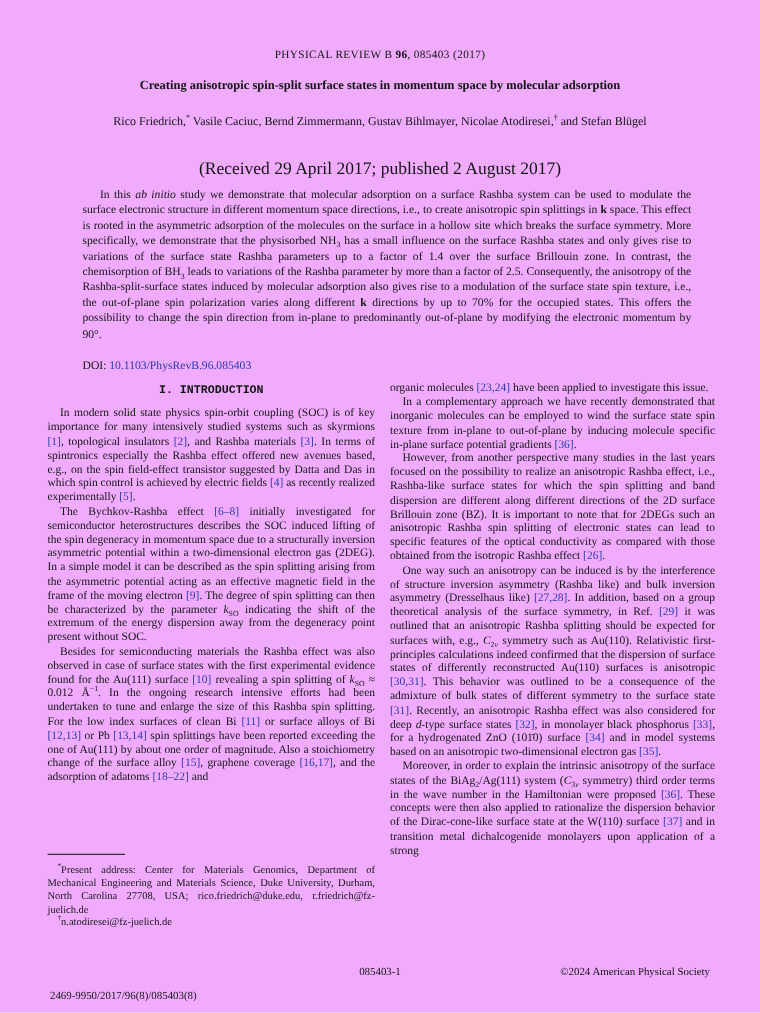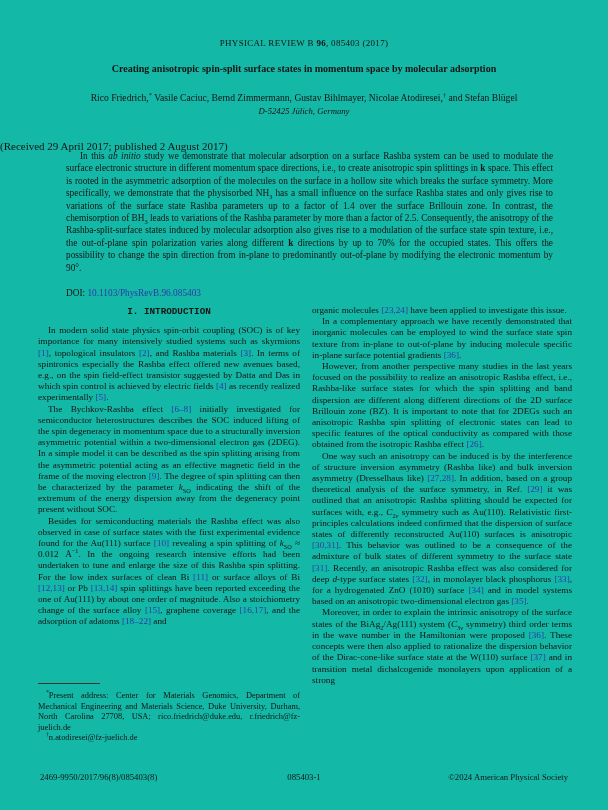--- a/index.html
+++ b/index.html
@@ -1,64 +1,63 @@
 <!DOCTYPE html>
 <html><head>
 <meta charset="utf-8">
 <style>
   html, body { margin:0; padding:0; background:#e8e8e8; }
   .page {
     position:relative; width:608px; height:810px; margin:0 auto;
-    background:#14b8a6; font-family:"Liberation Serif", serif; color:#141414;
+    background:#f0abfc; font-family:"Liberation Serif", serif; color:#141414;
     overflow:hidden;
   }
   sup { font-size:68%; vertical-align:super; line-height:0; }
   sub { font-size:68%; vertical-align:sub; line-height:0; }
   a { color:#2b3aa8; text-decoration:none; cursor:pointer; }
 
   .journal-header { position:absolute; top:38px; left:0; right:0; text-align:center; font-size:9px; letter-spacing:0.3px; }
   .paper-title { position:absolute; top:61px; left:16px; right:16px; text-align:center; font-size:10px; font-weight:bold; line-height:15px; }
   .authors { position:absolute; top:92px; left:16px; right:16px; text-align:center; font-size:9.6px; }
   .affiliation { position:absolute; top:106px; left:16px; right:16px; text-align:center; font-style:italic; font-size:8.7px; line-height:10.6px; }
-  .received { position:absolute; top:140px; left:0; right:0; text-align:left; font-size:11px; }
+  .received { position:absolute; top:128px; left:0; right:0; text-align:center; font-size:14px; }
 
   .abstract { position:absolute; top:150px; left:66px; width:487px; font-size:9.3px; line-height:12.4px; text-align:justify; }
   .abstract .para { text-indent:14px; margin:0; }
 
   .doi-line { position:absolute; top:288px; left:66px; font-size:9.3px;text-align:center; }
 
   .col { position:absolute; top:305px; width:262px; font-size:9.2px; line-height:11.2px; text-align:justify; }
   .col-left { left:38px; }
   .col-right { left:312px; width:260px; }
   .section-heading { text-align:center; font-weight:bold; font-size:9.3px; margin:1px 0 8px 0;font-family:Liberation Mono, monospace; }
   p.para { margin:0; text-indent:10px; }
   p.para.noindent { text-indent:0;font-family:Liberation Serif, serif; }
 
   .footnote-block { position:absolute; left:38px; top:683px; width:262px; font-size:8.4px; line-height:10.5px; text-align:justify; }
   .footnote-rule { width:62px; height:0; border-top:1px solid #333; margin-bottom:7px; }
   .footnote-block p { margin:0; text-indent:8px; }
 
   .page-footer { position:absolute; left:40px; right:40px; top:772px; font-size:8.7px; }
-  .page-footer .issn { position:absolute; left:0; }
+  .page-footer .issn { position:absolute; left:0;margin-top:19px; }
   .page-footer .pageno { position:absolute; left:0; right:0; text-align:center; }
   .page-footer .copyright { position:absolute; right:0; }
 </style>
 </head>
 <body>
 
 <div class="page">
 
   <div class="journal-header">PHYSICAL REVIEW B <b>96</b>, 085403 (2017)</div>
 
   <h1 class="paper-title" style="margin:0;">Creating anisotropic spin-split surface states in momentum space by molecular adsorption</h1>
 
   <div class="authors">Rico Friedrich,<sup>*</sup> Vasile Caciuc, Bernd Zimmermann, Gustav Bihlmayer, Nicolae Atodiresei,<sup>†</sup> and Stefan Blügel</div>
 
   <div class="affiliation">
-    <div>D-52425 Jülich, Germany</div>
   </div>
 
   <div class="received">(Received 29 April 2017; published 2 August 2017)</div>
 
   <div class="abstract">
     <p class="para">In this <i>ab initio</i> study we demonstrate that molecular adsorption on a surface Rashba system can be used to modulate the surface electronic structure in different momentum space directions, i.e., to create anisotropic spin splittings in <b>k</b> space. This effect is rooted in the asymmetric adsorption of the molecules on the surface in a hollow site which breaks the surface symmetry. More specifically, we demonstrate that the physisorbed NH<sub>3</sub> has a small influence on the surface Rashba states and only gives rise to variations of the surface state Rashba parameters up to a factor of 1.4 over the surface Brillouin zone. In contrast, the chemisorption of BH<sub>3</sub> leads to variations of the Rashba parameter by more than a factor of 2.5. Consequently, the anisotropy of the Rashba-split-surface states induced by molecular adsorption also gives rise to a modulation of the surface state spin texture, i.e., the out-of-plane spin polarization varies along different <b>k</b> directions by up to 70% for the occupied states. This offers the possibility to change the spin direction from in-plane to predominantly out-of-plane by modifying the electronic momentum by 90°.</p>
   </div>
 
   <div class="doi-line">
     <span>DOI:</span>

